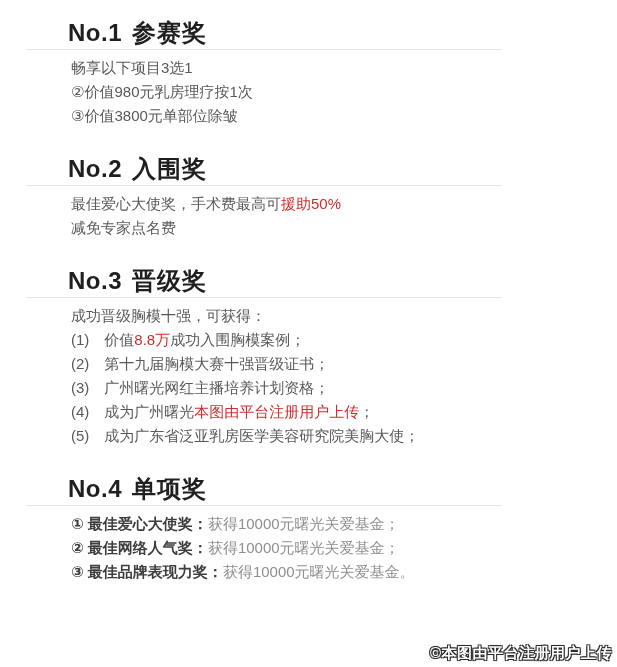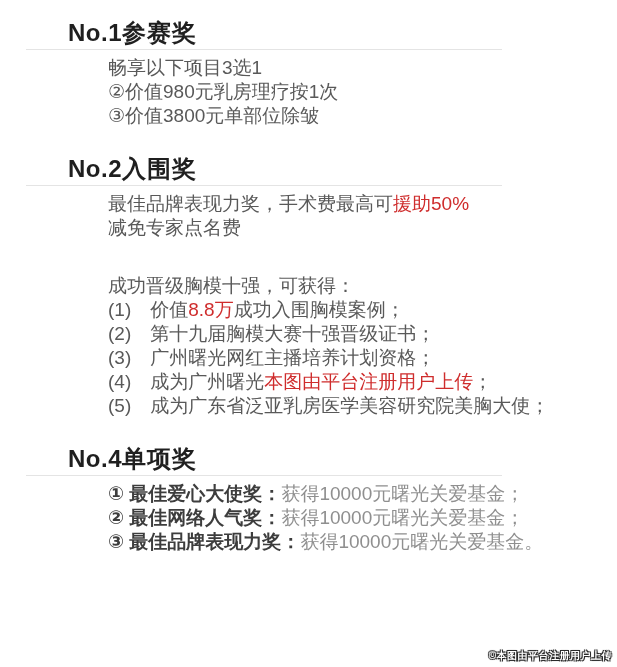--- a/index.html
+++ b/index.html
@@ -32,37 +32,37 @@
     width:476px;
     padding:0 0 3px 42px;
     border-bottom:1px solid var(--rule);
     font-size:24px;
     line-height:26px;
     font-weight:bold;
     color:var(--heading);
     white-space:nowrap;
   }
   .heading .sec-no{letter-spacing:0.5px;text-align:center;}
-  .heading .sec-title{letter-spacing:1px;}
+  .heading .sec-title{margin-left:10px;letter-spacing:1px;}
   .body{
-    margin-left:108px;
+    margin-left:71px;
     padding-top:6px;
-    font-size:19px;
+    font-size:15px;
     line-height:24px;
     color:var(--body);
   }
   .line{white-space:nowrap;}
   .seg-red{color:var(--red);font-weight:normal;}
   .seg-label{color:var(--label);font-weight:bold;text-align:right;}
   .seg-muted{color:var(--muted);}
   .watermark{
     position:absolute;
     right:5px;
     bottom:4px;
-    font-size:10px;
+    font-size:15px;
     font-weight:bold;
     color:#ffffff;
     letter-spacing:0.5px;
     text-shadow:
       -1px -1px 0 #2a2a2a,
        1px -1px 0 #2a2a2a,
       -1px  1px 0 #2a2a2a,
        1px  1px 0 #2a2a2a,
        0 0 2px #2a2a2a;
   }
@@ -76,25 +76,26 @@
         <h2 class="heading"><span class="sec-no">No.1</span><span class="sec-title">参赛奖</span></h2>
         <div class="body">
           <div class="line"><span>畅享以下项目3选1</span></div>
           <div class="line"><span>②价值980元乳房理疗按1次</span></div>
           <div class="line"><span>③价值3800元单部位除皱</span></div>
         </div>
       </section>
       <section class="section">
         <h2 class="heading"><span class="sec-no">No.2</span><span class="sec-title">入围奖</span></h2>
         <div class="body">
-          <div class="line"><span>最佳品牌表现力奖，手术费最高可</span><span class="seg-red">援助50%</span></div>
+          <div class="line"><span>最佳爱心大使奖，手术费最高可</span><span class="seg-red">援助50%</span></div>
           <div class="line"><span>减免专家点名费</span></div>
         </div>
       </section>
       <section class="section">
+        <h2 class="heading"><span class="sec-no">No.3</span><span class="sec-title">晋级奖</span></h2>
         <div class="body">
           <div class="line"><span>成功晋级胸模十强，可获得：</span></div>
           <div class="line"><span>(1)　价值</span><span class="seg-red">8.8万</span><span>成功入围胸模案例；</span></div>
           <div class="line"><span>(2)　第十九届胸模大赛十强晋级证书；</span></div>
           <div class="line"><span>(3)　广州曙光网红主播培养计划资格；</span></div>
           <div class="line"><span>(4)　成为广州曙光</span><span class="seg-red">本图由平台注册用户上传</span><span>；</span></div>
           <div class="line"><span>(5)　成为广东省泛亚乳房医学美容研究院美胸大使；</span></div>
         </div>
       </section>
       <section class="section">

